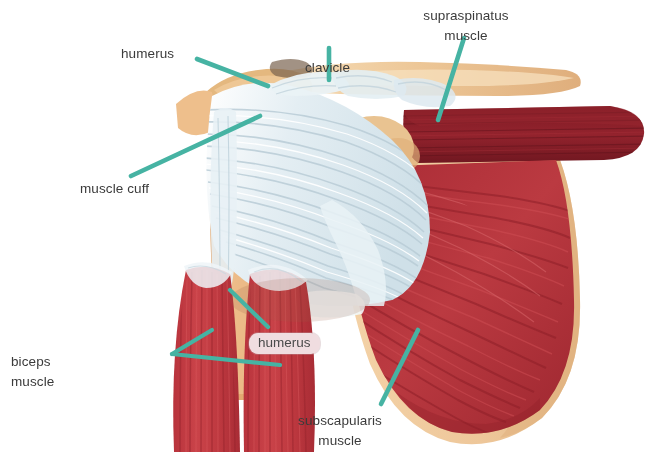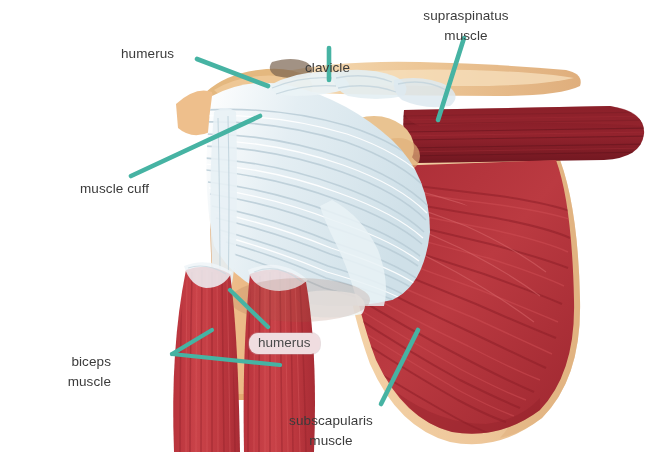--- a/index.html
+++ b/index.html
@@ -26,21 +26,21 @@
   }
   .label {
     position: absolute;
     color: #3b3b3b;
     font-size: 13.5px;
     line-height: 20px;
     white-space: pre-line;
     letter-spacing: 0.1px;
   }
   .label.c { text-align: center; }
-  .label.r { text-align: right; }
+  .label.r { }
   .label.l { text-align: left; }
   .pill {
     position: absolute;
     color: #4a4a4a;
     font-size: 13.5px;
     line-height: 16px;
     background: #f0dde0;
     border-radius: 9px;
     padding: 2px 9px 3px 9px;
     box-shadow: 0 0 0 1px rgba(190,160,165,0.35);
@@ -309,16 +309,16 @@
   <div class="label c" style="left:406px; top:6px; width:120px;">supraspinatus
 muscle</div>
 
   <div class="label l" style="left:80px; top:179px;">muscle cuff</div>
 
   <div class="pill" style="left:249px; top:333px;">humerus</div>
 
   <div class="label r" style="left:11px; top:352px; width:100px;">biceps
 muscle</div>
 
-  <div class="label c" style="left:271px; top:411px; width:120px;">subscapularis
+  <div class="label c" style="left:280px; top:411px; width:120px;">subscapularis
 muscle</div>
 
 </div>
 
 </body></html>

